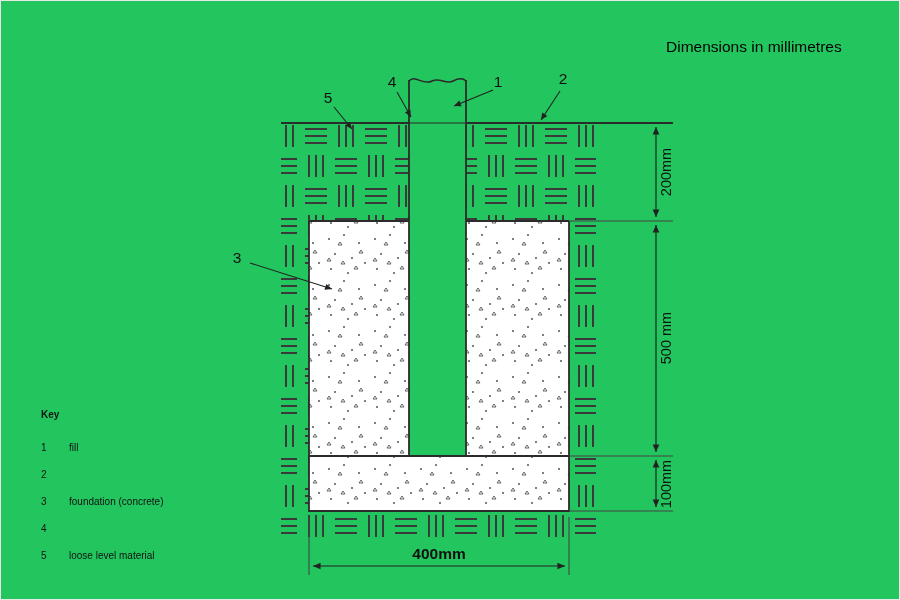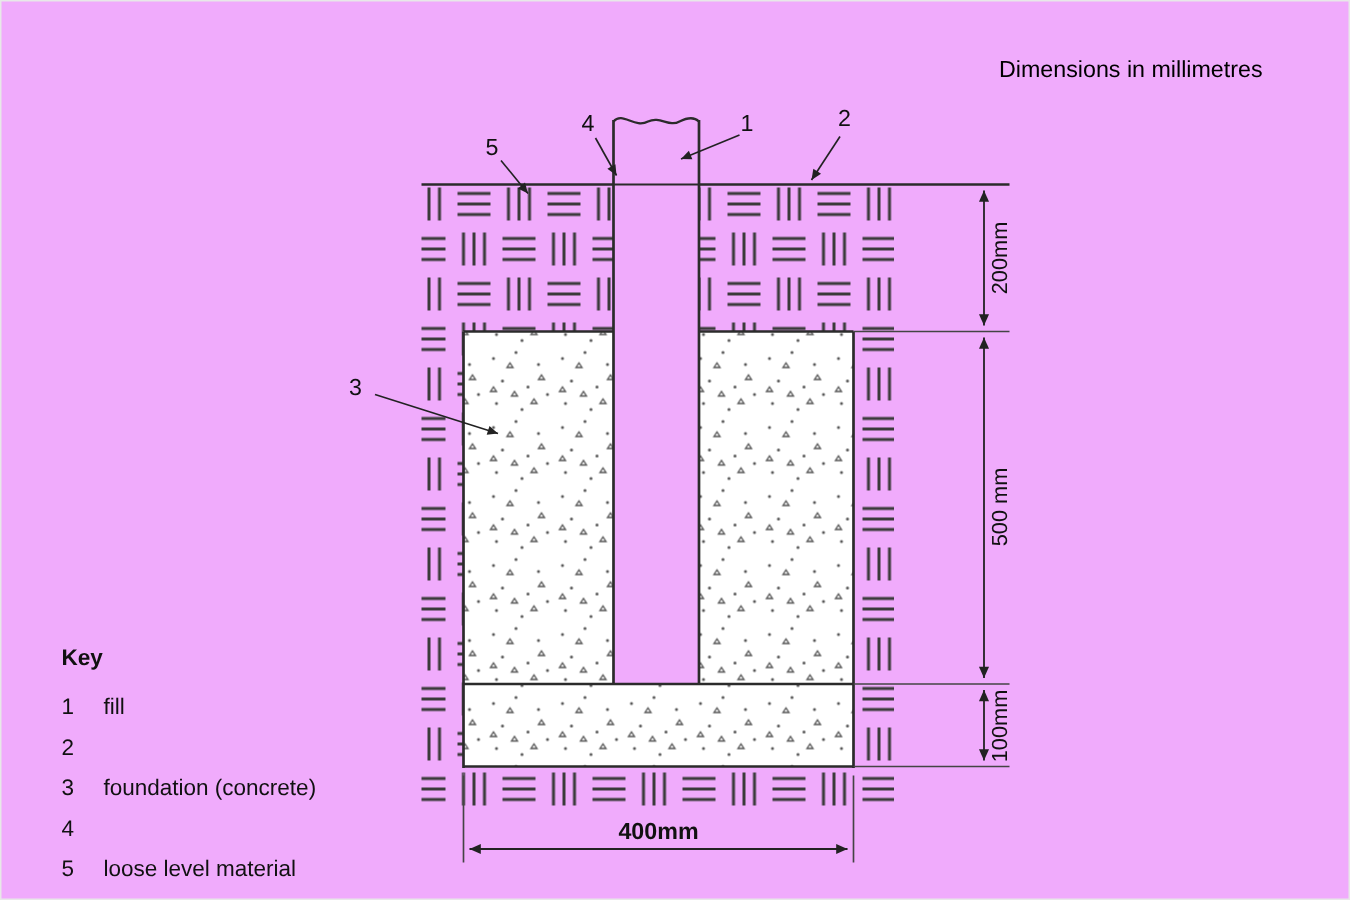--- a/index.html
+++ b/index.html
@@ -1,35 +1,35 @@
 <!DOCTYPE html>
 <html><head>
 <meta charset="utf-8">
 <style>
   html,body{margin:0;padding:0;background:#fff;}
   .page{
     position:relative;
     width:900px;height:600px;
-    background:#f0abfc;
+    background:#22c55e;
     font-family:"Liberation Sans", sans-serif;
     color:#111;
     overflow:hidden;
     border:1px solid #e8e8e8;
     box-sizing:border-box;
   }
   .note{
     position:absolute;
     left:665px;top:37px;
     font-size:15.5px;
     color:#000;
   }
   .key{
     position:absolute;
-    left:40px;top:424px;
-    font-size:15px;
+    left:40px;top:400px;
+    font-size:10px;
   }
   .key-heading{
     font-weight:bold;
     line-height:27px;
     margin-bottom:6px;
   }
   .key-row{
     display:flex;
     line-height:27px;
   }

